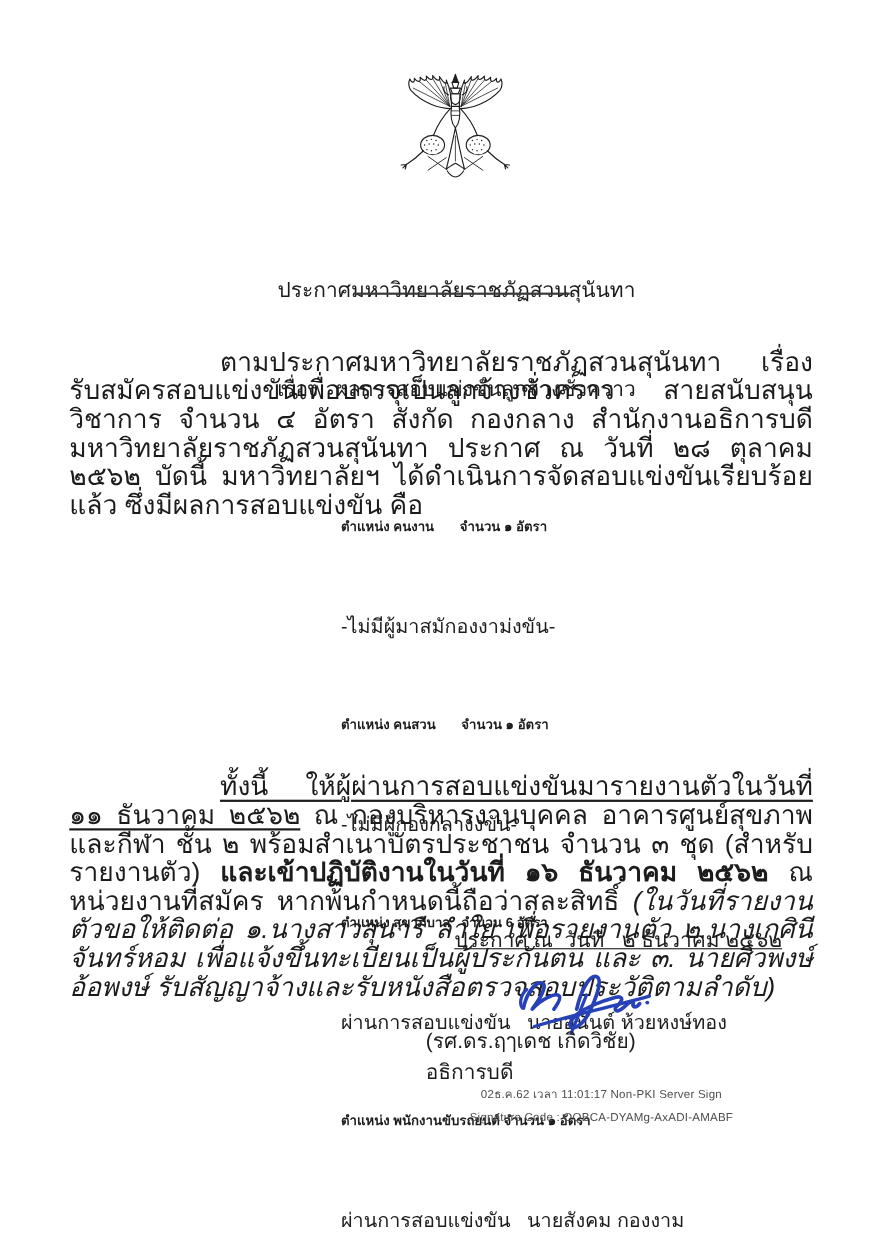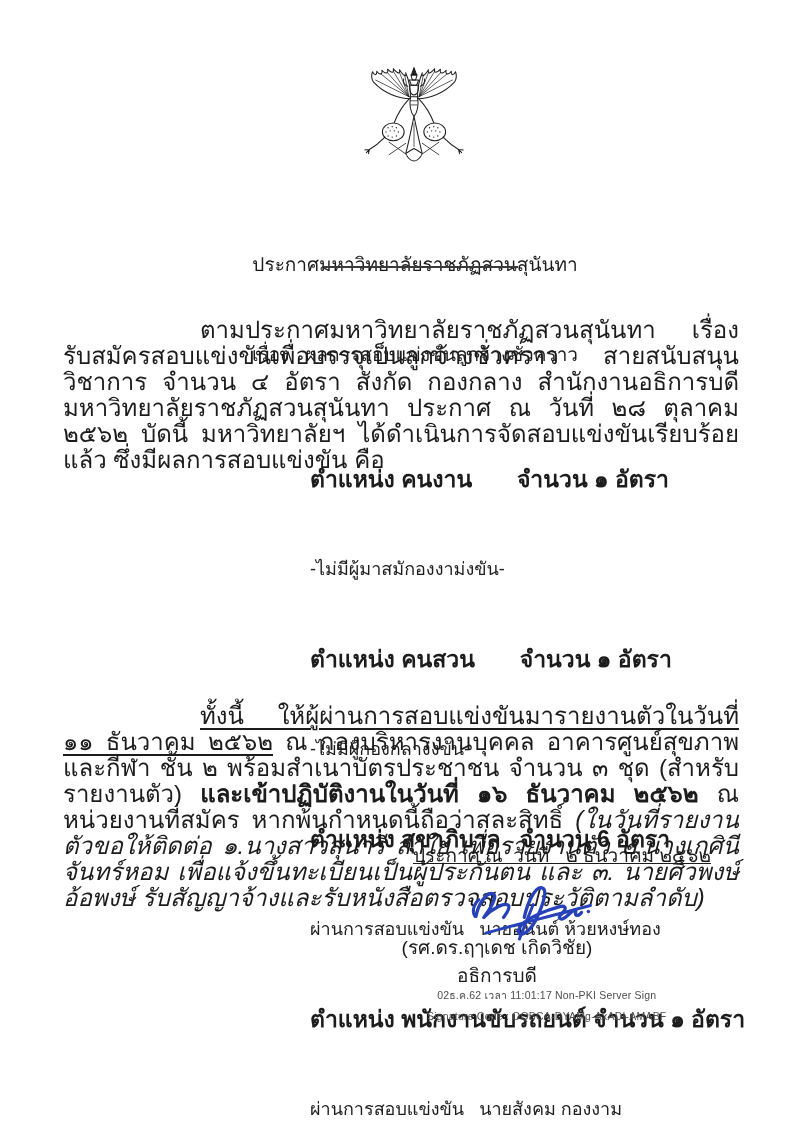--- a/index.html
+++ b/index.html
@@ -8,28 +8,28 @@
     font-family:"Liberation Sans","DejaVu Sans",sans-serif;color:#1c1c1c;
   }
   .abs{position:absolute;}
   .emblem{left:357px;top:64px;width:114px;height:114px;}
   .head-block{left:30px;right:0;top:190px;text-align:center;font-size:19px;line-height:30px;white-space:pre-wrap;}
   .divider{left:322px;top:266px;width:196px;border-top:2px solid #3a3a3a;height:0;}
   .para{left:63px;width:676px;font-size:24px;line-height:26px;text-align:justify;text-indent:137px;}
   .para-intro{top:293px;}
   .para-close{top:671px;margin-top:32px;}
   .positions{left:310px;top:404px;font-size:18px;line-height:30px;white-space:pre-wrap;}
-  .pos-heading{font-weight:700;font-size:23px;}
+  .pos-heading{font-weight:700;font-size:12px;}
   .pos-result{font-weight:400;}
   .seg-underline{text-decoration:underline;text-underline-offset:4px;text-decoration-thickness:1.5px;}
   .seg-bold{font-weight:700;}
   .seg-italic{font-style:italic;}
   .date-line{left:413px;top:843px;font-size:19px;line-height:26px;white-space:pre-wrap;text-decoration:underline;}
   .signature{left:460px;top:872px;width:172px;height:74px;}
-  .signer-block{left:387px;top:934px;width:220px;text-align:center;font-size:19px;line-height:28px;}
+  .signer-block{left:387px;top:934px;width:220px;font-size:19px;line-height:28px;}
   .stamp{left:427px;top:985px;font-size:10.5px;line-height:21px;color:#4d4d4d;letter-spacing:0.2px;text-align:center;}
 </style>
 </head>
 <body>
 
 <div class="page">
 
   <div class="abs emblem">
     <svg viewBox="0 0 220 210" width="114" height="114" aria-hidden="true">
       <g stroke="#1f1f1f" fill="none" stroke-width="2" stroke-linejoin="round" stroke-linecap="round">

